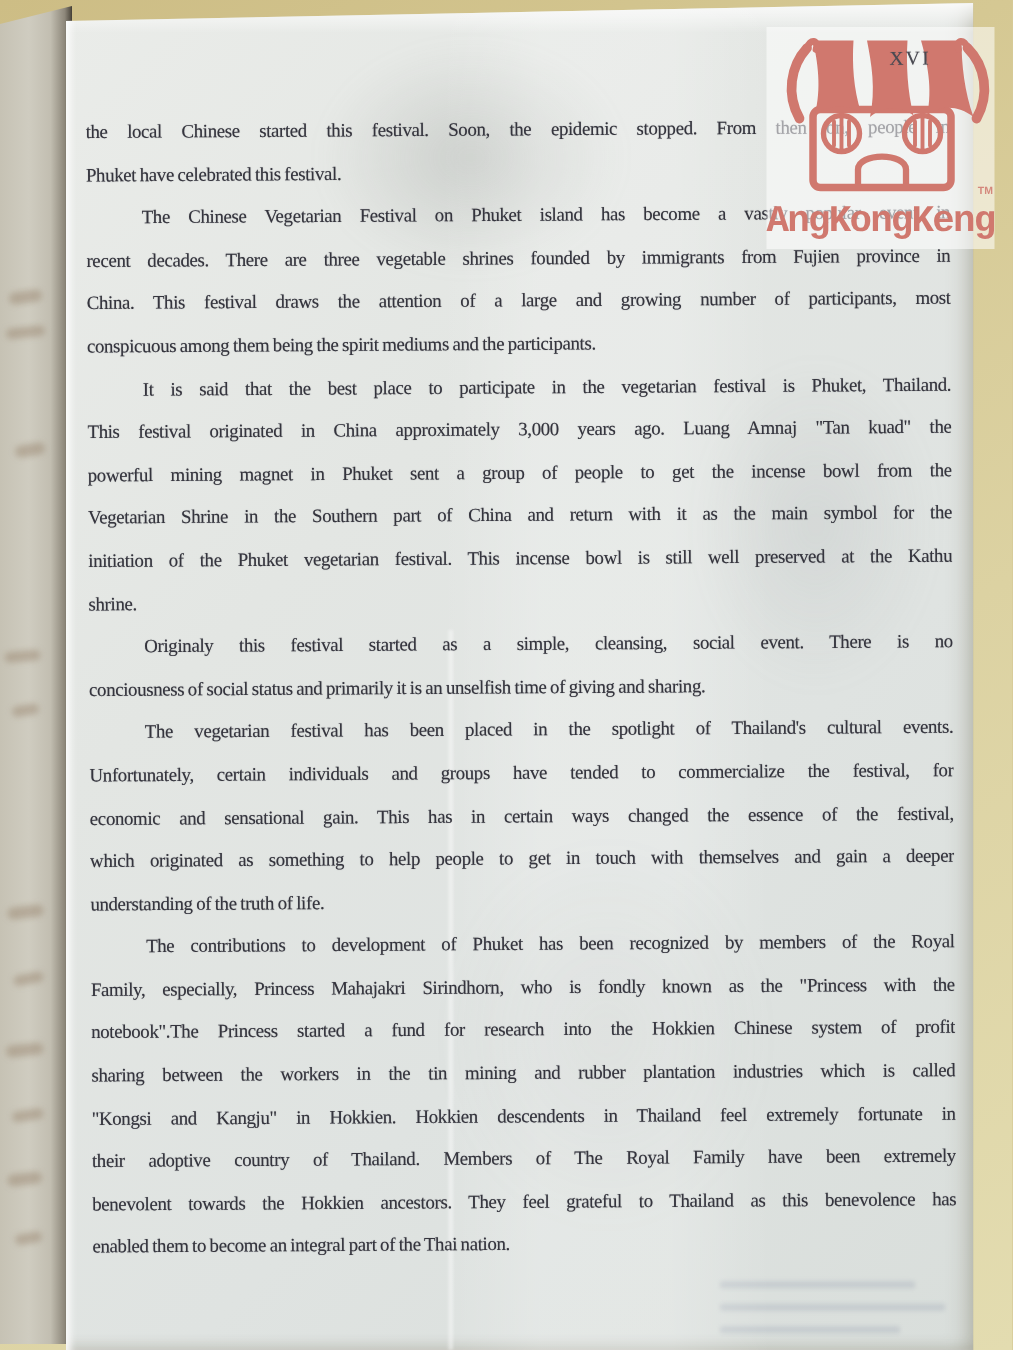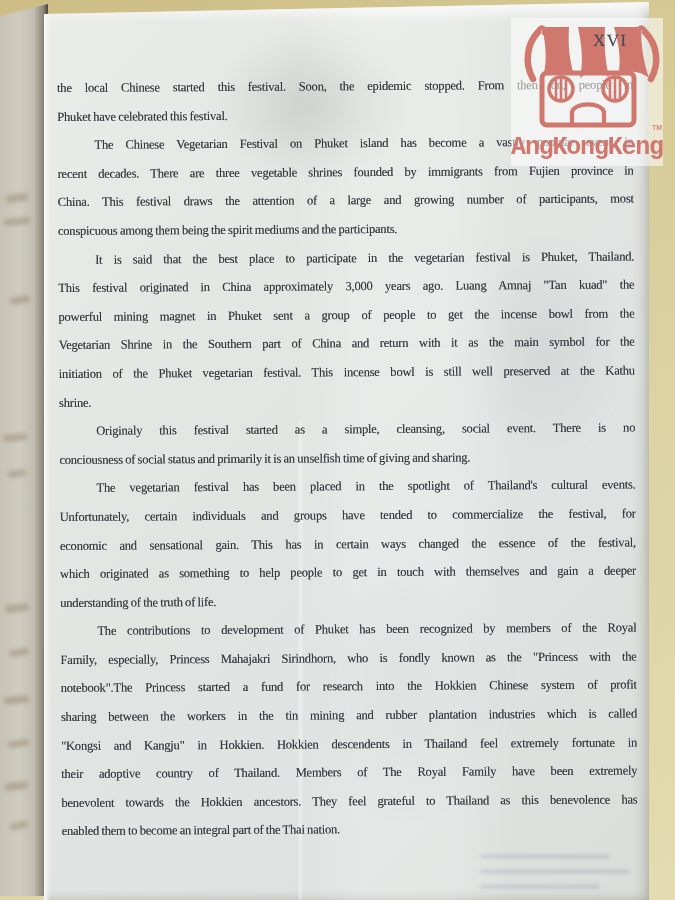--- a/index.html
+++ b/index.html
@@ -57,21 +57,21 @@
   }
   .line{
     height:28.6px;line-height:28.6px;overflow:hidden;
     text-align:justify;text-align-last:justify;
   }
   .line.last{text-align-last:left;}
   .line.indent{text-indent:37px;}
   
   .page-number{
     position:absolute;left:593px;top:31px;z-index:6;
-    font-size:17px;letter-spacing:1.5px;color:#4a4a52;
+    font-size:13px;letter-spacing:1.5px;color:#4a4a52;
     transform:rotate(-0.35deg);
     text-shadow:0 0 .6px rgba(74,74,82,.5);
   }
   
   .watermark{
     position:absolute;left:511px;top:18px;width:152px;height:148px;z-index:5;
     background:rgba(255,255,255,.55);
   }
   .watermark svg{position:absolute;left:1px;top:5px;}
   .brand-row{

